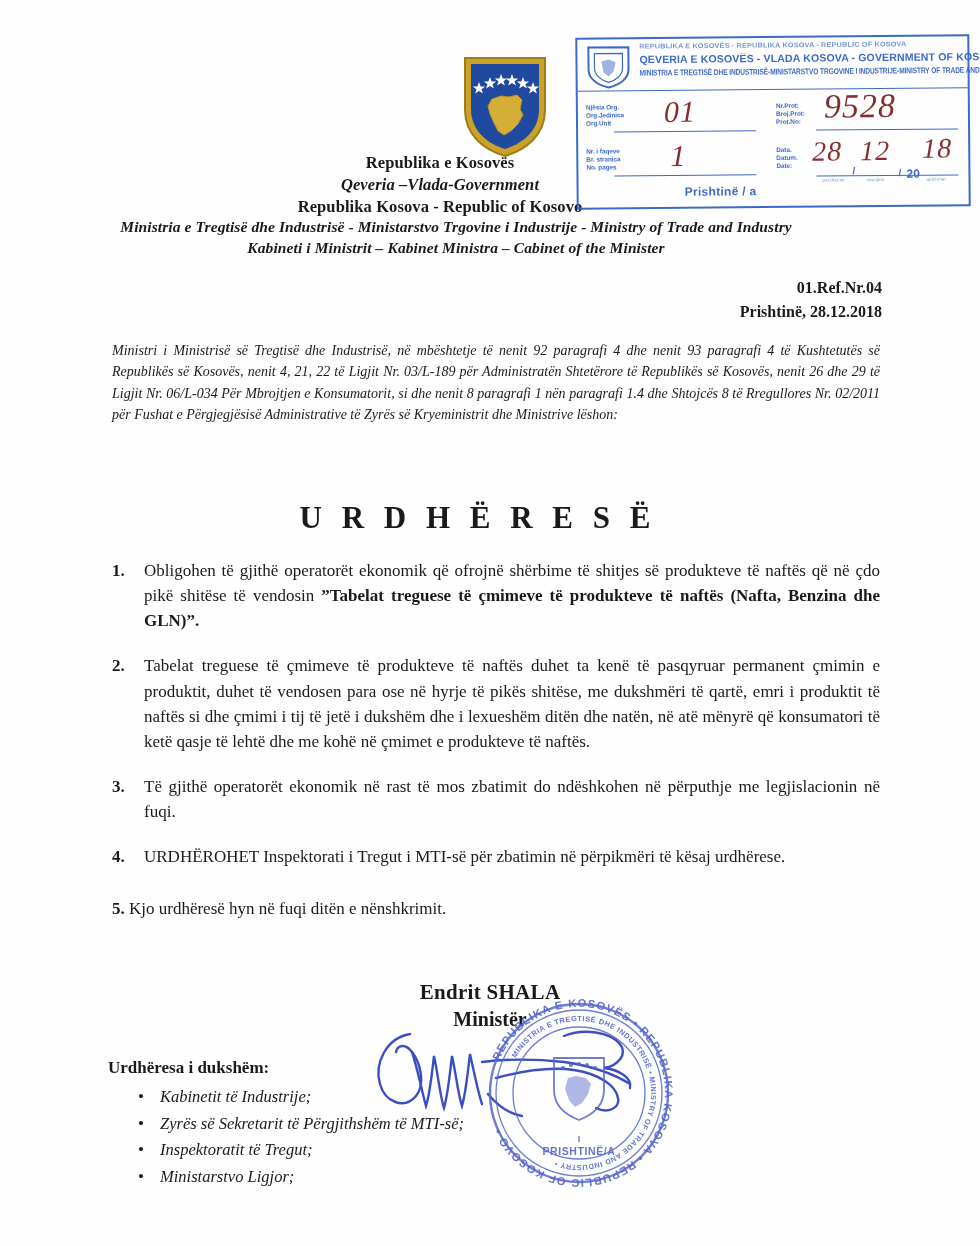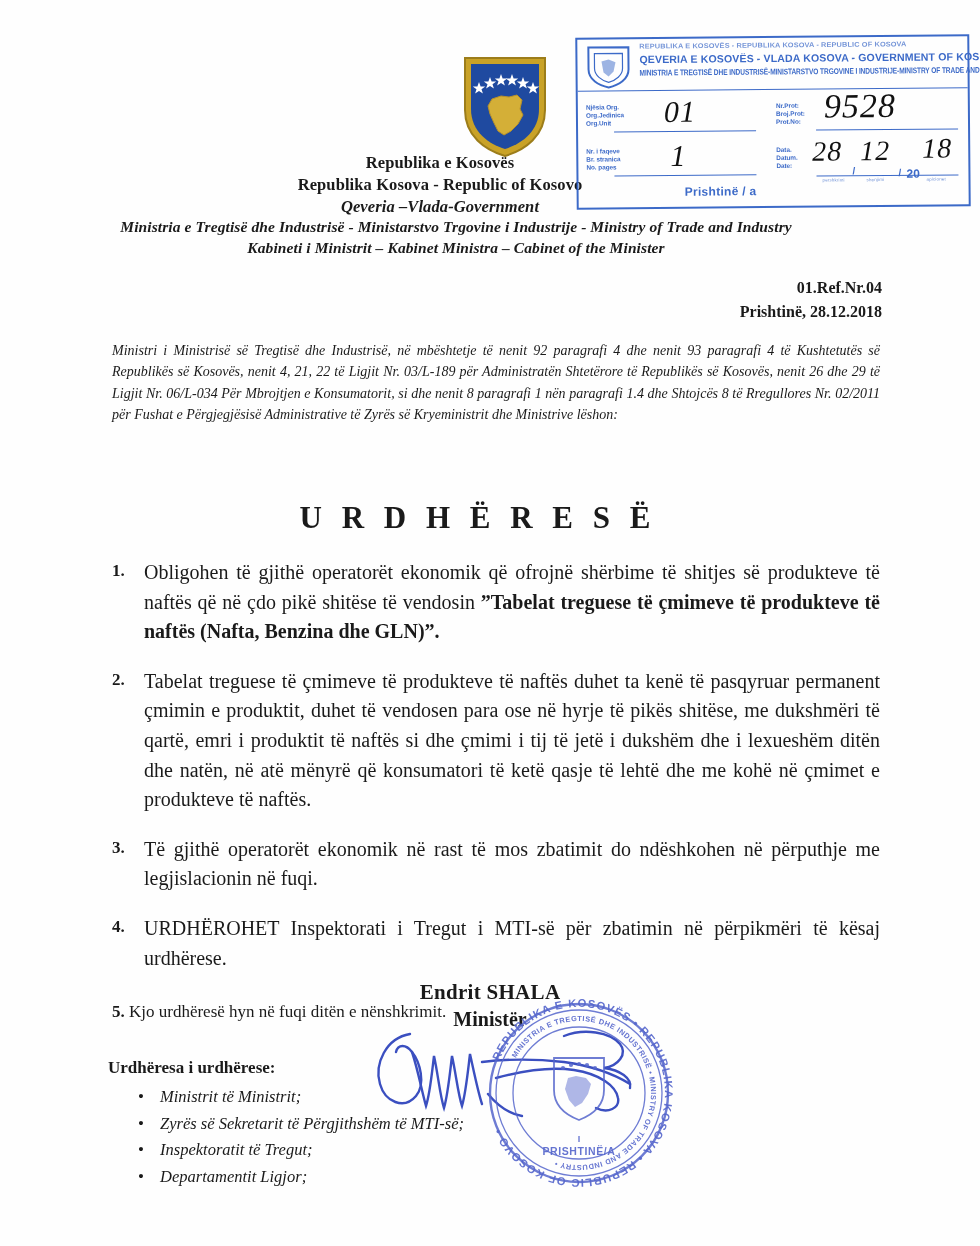--- a/index.html
+++ b/index.html
@@ -105,21 +105,21 @@
   }
   .item-num {
     font-weight: bold;
     font-size: 17px;
     width: 32px;
     flex: 0 0 32px;
     line-height: 1.48;
   }
   .item-body {
     flex: 1 1 auto;
-    font-size: 20px;
+    font-size: 17px;
     line-height: 1.48;
     text-align: justify;
   }
   .item-body b { font-weight: bold; }
 
   .item-flat {
     margin-top: 26px;
     margin-bottom: 10px;
     font-size: 17px;
     line-height: 1.48;
@@ -257,21 +257,21 @@
     white-space: nowrap;
   }
   .ps-rule {
     position: absolute;
     border-bottom: 1.1px solid #2e5fc4;
   }
   .ps-hand {
     position: absolute;
     font-family: "Liberation Serif", serif;
     font-size: 30px;
-    color: #000000;
+    color: #7f1d1d;
     font-style: italic;
     letter-spacing: 1px;
   }
   .ps-tiny {
     position: absolute;
     font-size: 4.4px;
     letter-spacing: 0.2px;
     white-space: nowrap;
     opacity: 0.75;
   }
@@ -308,22 +308,22 @@
         <polygon points="55,22 56.6,26.4 61.2,26.4 57.5,29.2 58.9,33.6 55,30.9 51.1,33.6 52.5,29.2 48.8,26.4 53.4,26.4"></polygon>
         <polygon points="66,25 67.6,29.4 72.2,29.4 68.5,32.2 69.9,36.6 66,33.9 62.1,36.6 63.5,32.2 59.8,29.4 64.4,29.4"></polygon>
         <polygon points="76,30 77.6,34.4 82.2,34.4 78.5,37.2 79.9,41.6 76,38.9 72.1,41.6 73.5,37.2 69.8,34.4 74.4,34.4"></polygon>
       </g>
       <path d="M35 47 L44 44 L52 45 L60 43 L65 48 L63 57 L66 63 L61 72 L54 79 L47 83 L41 79 L37 71 L33 62 L31 54 Z" fill="#d4af37" stroke="#b8912a" stroke-width="1"></path>
     </svg>
   </div>
 
   <div class="header-block">
     <div class="hdr-line">Republika e Kosovës</div>
+    <div class="hdr-line italic">Qeveria –Vlada-Government</div>
     <div class="hdr-line">Republika Kosova - Republic of Kosovo</div>
-    <div class="hdr-line italic">Qeveria –Vlada-Government</div>
     <div class="hdr-line italic small">Ministria e Tregtisë dhe Industrisë - Ministarstvo Trgovine i Industrije - Ministry of Trade and Industry</div>
     <div class="hdr-line italic small">Kabineti i Ministrit – Kabinet Ministra – Cabinet of the Minister</div>
   </div>
 
   <div class="ref-block">
     <div>01.Ref.Nr.04</div>
     <div>Prishtinë, 28.12.2018</div>
   </div>
 
   <div class="intro">Ministri i Ministrisë së Tregtisë dhe Industrisë, në mbështetje të nenit 92 paragrafi 4 dhe nenit 93 paragrafi 4 të Kushtetutës së Republikës së Kosovës, nenit  4, 21, 22 të Ligjit Nr. 03/L-189 për Administratën Shtetërore të Republikës së Kosovës, nenit 26 dhe 29 të Ligjit Nr. 06/L-034 Për Mbrojtjen e Konsumatorit, si dhe nenit 8 paragrafi 1 nën paragrafi 1.4 dhe Shtojcës 8 të Rregullores Nr. 02/2011 për Fushat e Përgjegjësisë Administrative të Zyrës së Kryeministrit dhe Ministrive lëshon:</div>
@@ -407,26 +407,26 @@
           <circle cx="119" cy="78" r="2.1"></circle>
         </g>
         <path d="M92 88 L100 86 L110 88 L115 94 L112 104 L106 113 L99 117 L93 110 L89 99 Z" fill="#5566cc" opacity="0.55"></path>
       </g>
       <text x="103" y="152" text-anchor="middle" font-family="Liberation Sans, sans-serif" font-size="9" font-weight="bold" fill="#5566cc" opacity="0.9">I</text>
       <text x="103" y="165" text-anchor="middle" font-family="Liberation Sans, sans-serif" font-size="10.5" font-weight="bold" fill="#5566cc" opacity="0.9" letter-spacing="0.6">PRISHTINË/A</text>
     </svg>
   </div>
 
   <div class="dist">
-    <div class="dist-title">Urdhëresa i urdhërese:</div>
+    <div class="dist-title">Urdhëresa i dukshëm:</div>
     <ul>
-      <li>Ministrit të Ministrit;</li>
+      <li>Kabinetit të Industrije;</li>
       <li>Zyrës së Sekretarit të Përgjithshëm të MTI-së;</li>
       <li>Inspektoratit të Tregut;</li>
-      <li>Departamentit Ligjor;</li>
+      <li>Ministarstvo Ligjor;</li>
     </ul>
   </div>
 
   <div class="proto-stamp">
 
     <div class="ps-head">
       <div class="ps-emblem">
         <svg width="50" height="46" viewBox="0 0 50 46">
           <path d="M5 4 H45 V26 C45 36 35 42 25 44 C15 42 5 36 5 26 Z" fill="none" stroke="#2e5fc4" stroke-width="2"></path>
           <path d="M11 10 H39 V25 C39 32 32 37 25 39 C18 37 11 32 11 25 Z" fill="none" stroke="#2e5fc4" stroke-width="1.2"></path>

